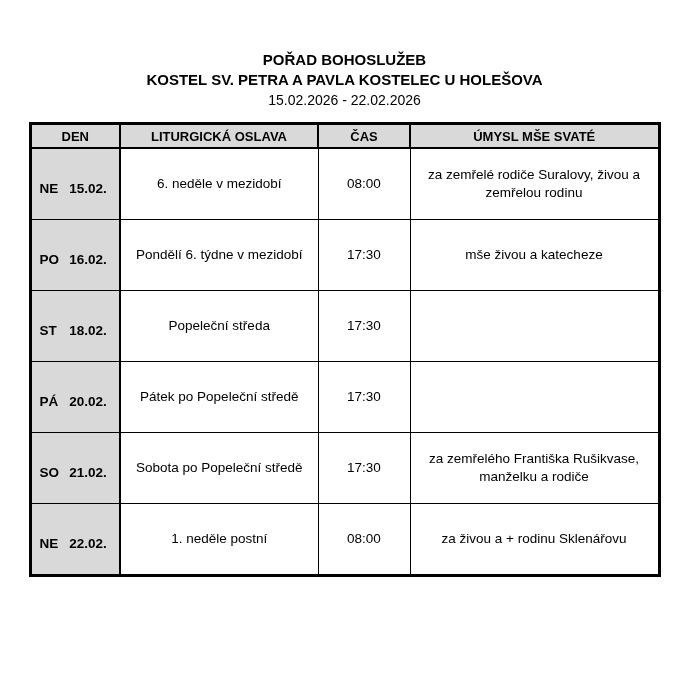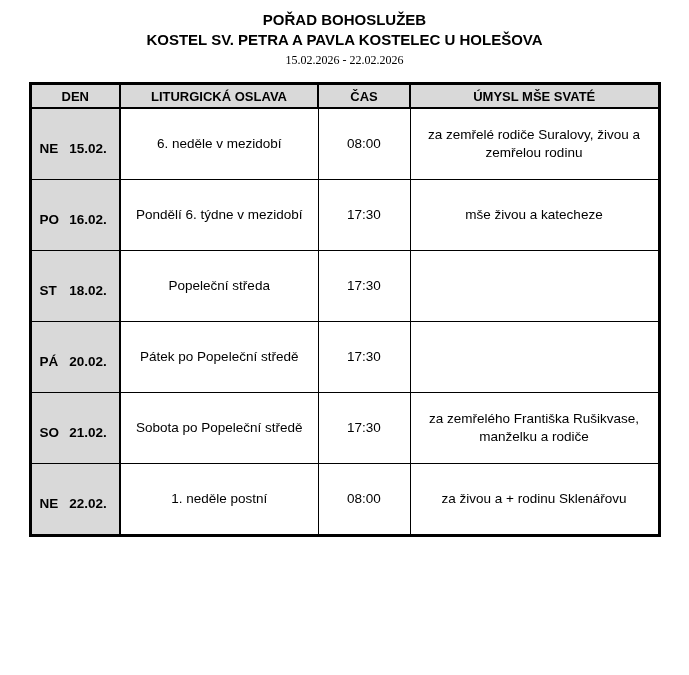--- a/index.html
+++ b/index.html
@@ -17,31 +17,31 @@
     overflow: hidden;
   }
   .titles {
     text-align: center;
     padding-top: 10px;
   }
   .title-main {
     font-size: 15px;
     font-weight: bold;
     line-height: 20px;
+    margin-top: 40px;
   }
   .title-sub {
     font-size: 15px;
     font-weight: bold;
     line-height: 20px;
   }
   .title-dates {
-    font-size: 12px;
+    font-size: 14px;
     font-weight: normal;
     line-height: 20px;
-    font-family: Liberation Serif, serif;
   }
   table.schedule {
     border-collapse: collapse;
     table-layout: fixed;
     width: 629px;
     margin: 12px auto 0 auto;
     border: 3px solid #000000;
   }
   table.schedule col.c-day { width: 90px; }
   table.schedule col.c-celebration { width: 198px; }

